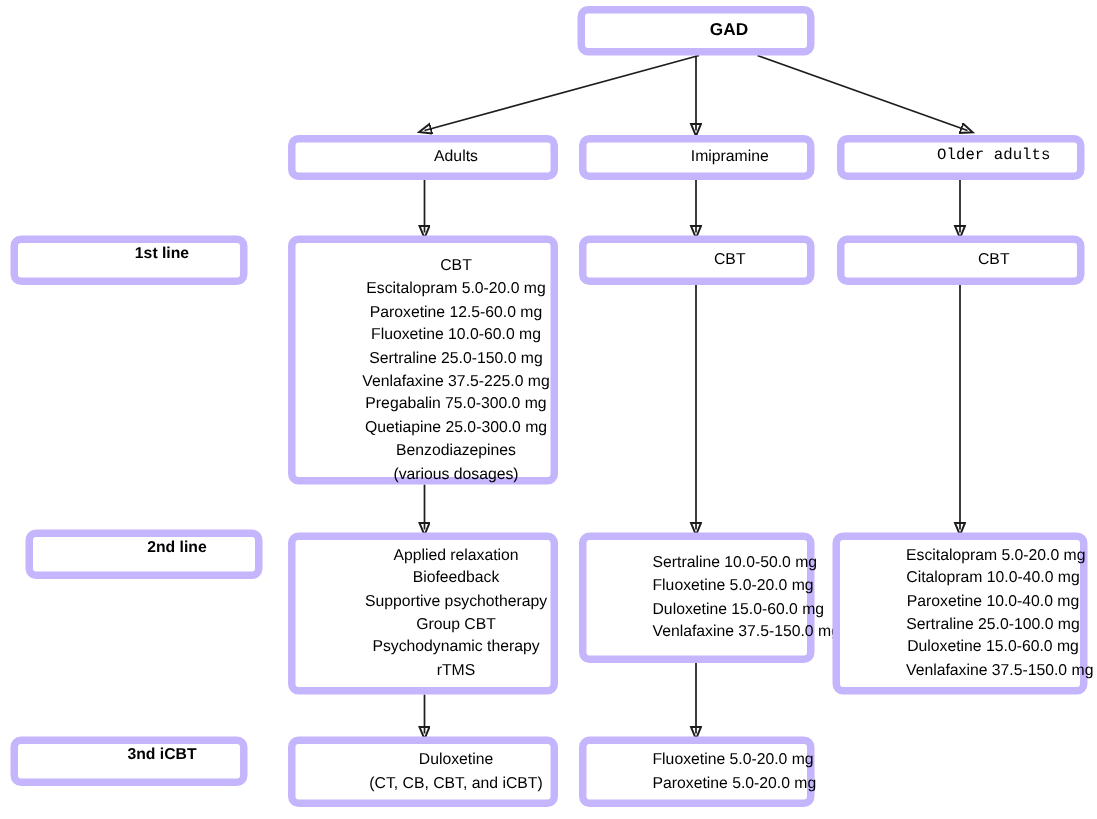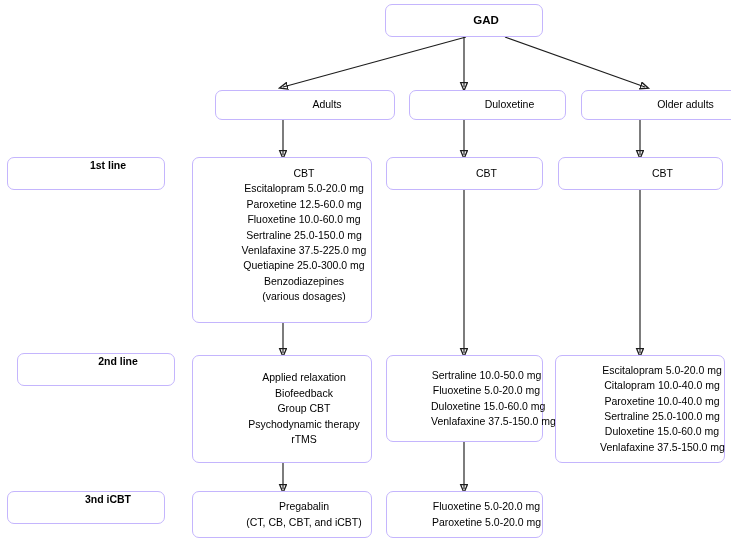--- a/index.html
+++ b/index.html
@@ -16,21 +16,21 @@
     position: relative;
     width: 731px;
     height: 546px;
     background: #ffffff;
     overflow: hidden;
   }
   
   .node {
     position: absolute;
     box-sizing: border-box;
-    border: 1px solid #c4b5fd;
+    border: 5px solid #c4b5fd;
     border-radius: 7px;
     background: #ffffff;
     display: flex;
     flex-direction: column;
     align-items: center;
     justify-content: flex-start;
     font-size: 10.5px;
     line-height: 15.4px;
     text-align: center;
     z-index: 2;
@@ -46,21 +46,21 @@
   .node.root {
     font-weight: bold;
     font-size: 11.5px;
     justify-content: center;
   }
   .node.stage-label {
     font-weight: bold;
     font-size: 10.5px;
     justify-content: flex-start;
   }
-  .node.category { justify-content: center; margin-left: 23px; }
+  .node.category { justify-content: center; }
   
   #wires {
     position: absolute;
     left: 0;
     top: 0;
     width: 731px;
     height: 546px;
     z-index: 1;
     pointer-events: none;
   }
@@ -101,59 +101,61 @@
   </svg>
 
   <div class="node root" style="left:385px; top:4px; width:158px; height:33px;">
     <span class="line">GAD</span>
   </div>
 
   <div class="node category" style="left:192px; top:90px; width:180px; height:30px;">
     <span class="line">Adults</span>
   </div>
   <div class="node category" style="left:386px; top:90px; width:157px; height:30px;">
-    <span class="line">Duloxetine</span>
+    <span class="line">Imipramine</span>
   </div>
-  <div class="node category" style="left:558px; top:90px; width:165px; height:30px;">
+  <div class="node category" style="left:558px; top:90px; width:165px; height:30px;font-family:Liberation Mono, monospace;">
     <span class="line">Older adults</span>
   </div>
 
   <div class="node stage-label" style="left:7px; top:157px; width:158px; height:33px;">
     <span class="line">1st line</span>
   </div>
   <div class="node stage-label" style="left:17px; top:353px; width:158px; height:33px;">
     <span class="line">2nd line</span>
   </div>
   <div class="node stage-label" style="left:7px; top:491px; width:158px; height:33px;">
     <span class="line">3nd iCBT</span>
   </div>
 
   <div class="node" style="left:192px; top:157px; width:180px; height:166px; padding-top:8px;">
     <span class="line">CBT</span>
     <span class="line">Escitalopram 5.0-20.0 mg</span>
     <span class="line">Paroxetine 12.5-60.0 mg</span>
     <span class="line">Fluoxetine 10.0-60.0 mg</span>
     <span class="line">Sertraline 25.0-150.0 mg</span>
     <span class="line">Venlafaxine 37.5-225.0 mg</span>
+    <span class="line">Pregabalin 75.0-300.0 mg</span>
     <span class="line">Quetiapine 25.0-300.0 mg</span>
     <span class="line">Benzodiazepines</span>
     <span class="line">(various dosages)</span>
   </div>
 
   <div class="node center-v" style="left:386px; top:157px; width:157px; height:33px;">
     <span class="line">CBT</span>
   </div>
 
   <div class="node center-v" style="left:558px; top:157px; width:165px; height:33px;">
     <span class="line">CBT</span>
   </div>
 
   <div class="node center-v" style="left:192px; top:355px; width:180px; height:108px;align-items:center;">
     <span class="line">Applied relaxation</span>
     <span class="line">Biofeedback</span>
+    <span class="line">Supportive psychotherapy</span>
     <span class="line">Group CBT</span>
     <span class="line">Psychodynamic therapy</span>
     <span class="line">rTMS</span>
   </div>
 
   <div class="node center-v" style="left:386px; top:355px; width:157px; height:87px;">
     <span class="line">Sertraline 10.0-50.0 mg</span>
     <span class="line">Fluoxetine 5.0-20.0 mg</span>
     <span class="line">Duloxetine 15.0-60.0 mg</span>
     <span class="line">Venlafaxine 37.5-150.0 mg</span>
@@ -162,21 +164,21 @@
   <div class="node center-v" style="left:555px; top:355px; width:170px; height:108px;">
     <span class="line">Escitalopram 5.0-20.0 mg</span>
     <span class="line">Citalopram 10.0-40.0 mg</span>
     <span class="line">Paroxetine 10.0-40.0 mg</span>
     <span class="line">Sertraline 25.0-100.0 mg</span>
     <span class="line">Duloxetine 15.0-60.0 mg</span>
     <span class="line">Venlafaxine 37.5-150.0 mg</span>
   </div>
 
   <div class="node center-v" style="left:192px; top:491px; width:180px; height:47px;">
-    <span class="line">Pregabalin</span>
+    <span class="line">Duloxetine</span>
     <span class="line">(CT, CB, CBT, and iCBT)</span>
   </div>
 
   <div class="node center-v" style="left:386px; top:491px; width:157px; height:47px;">
     <span class="line">Fluoxetine 5.0-20.0 mg</span>
     <span class="line">Paroxetine 5.0-20.0 mg</span>
   </div>
 
 </div>
 

